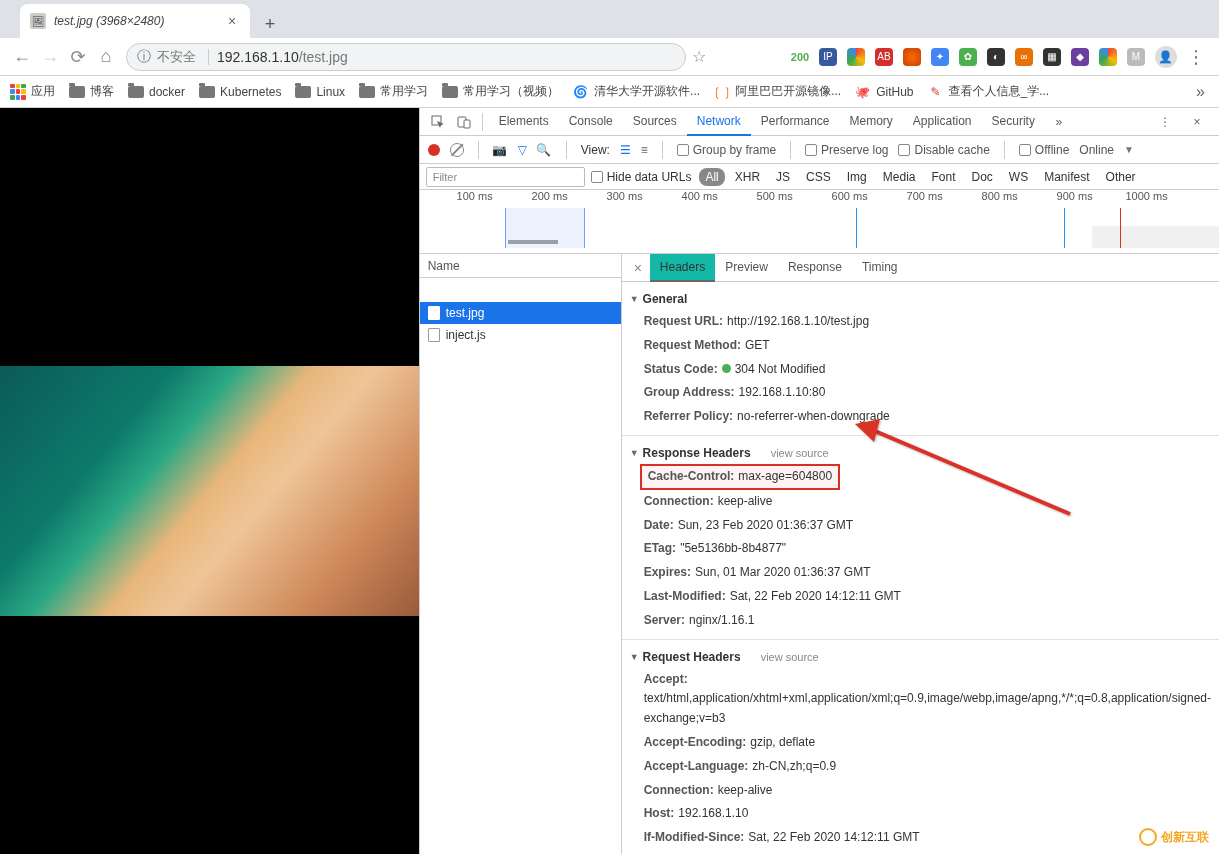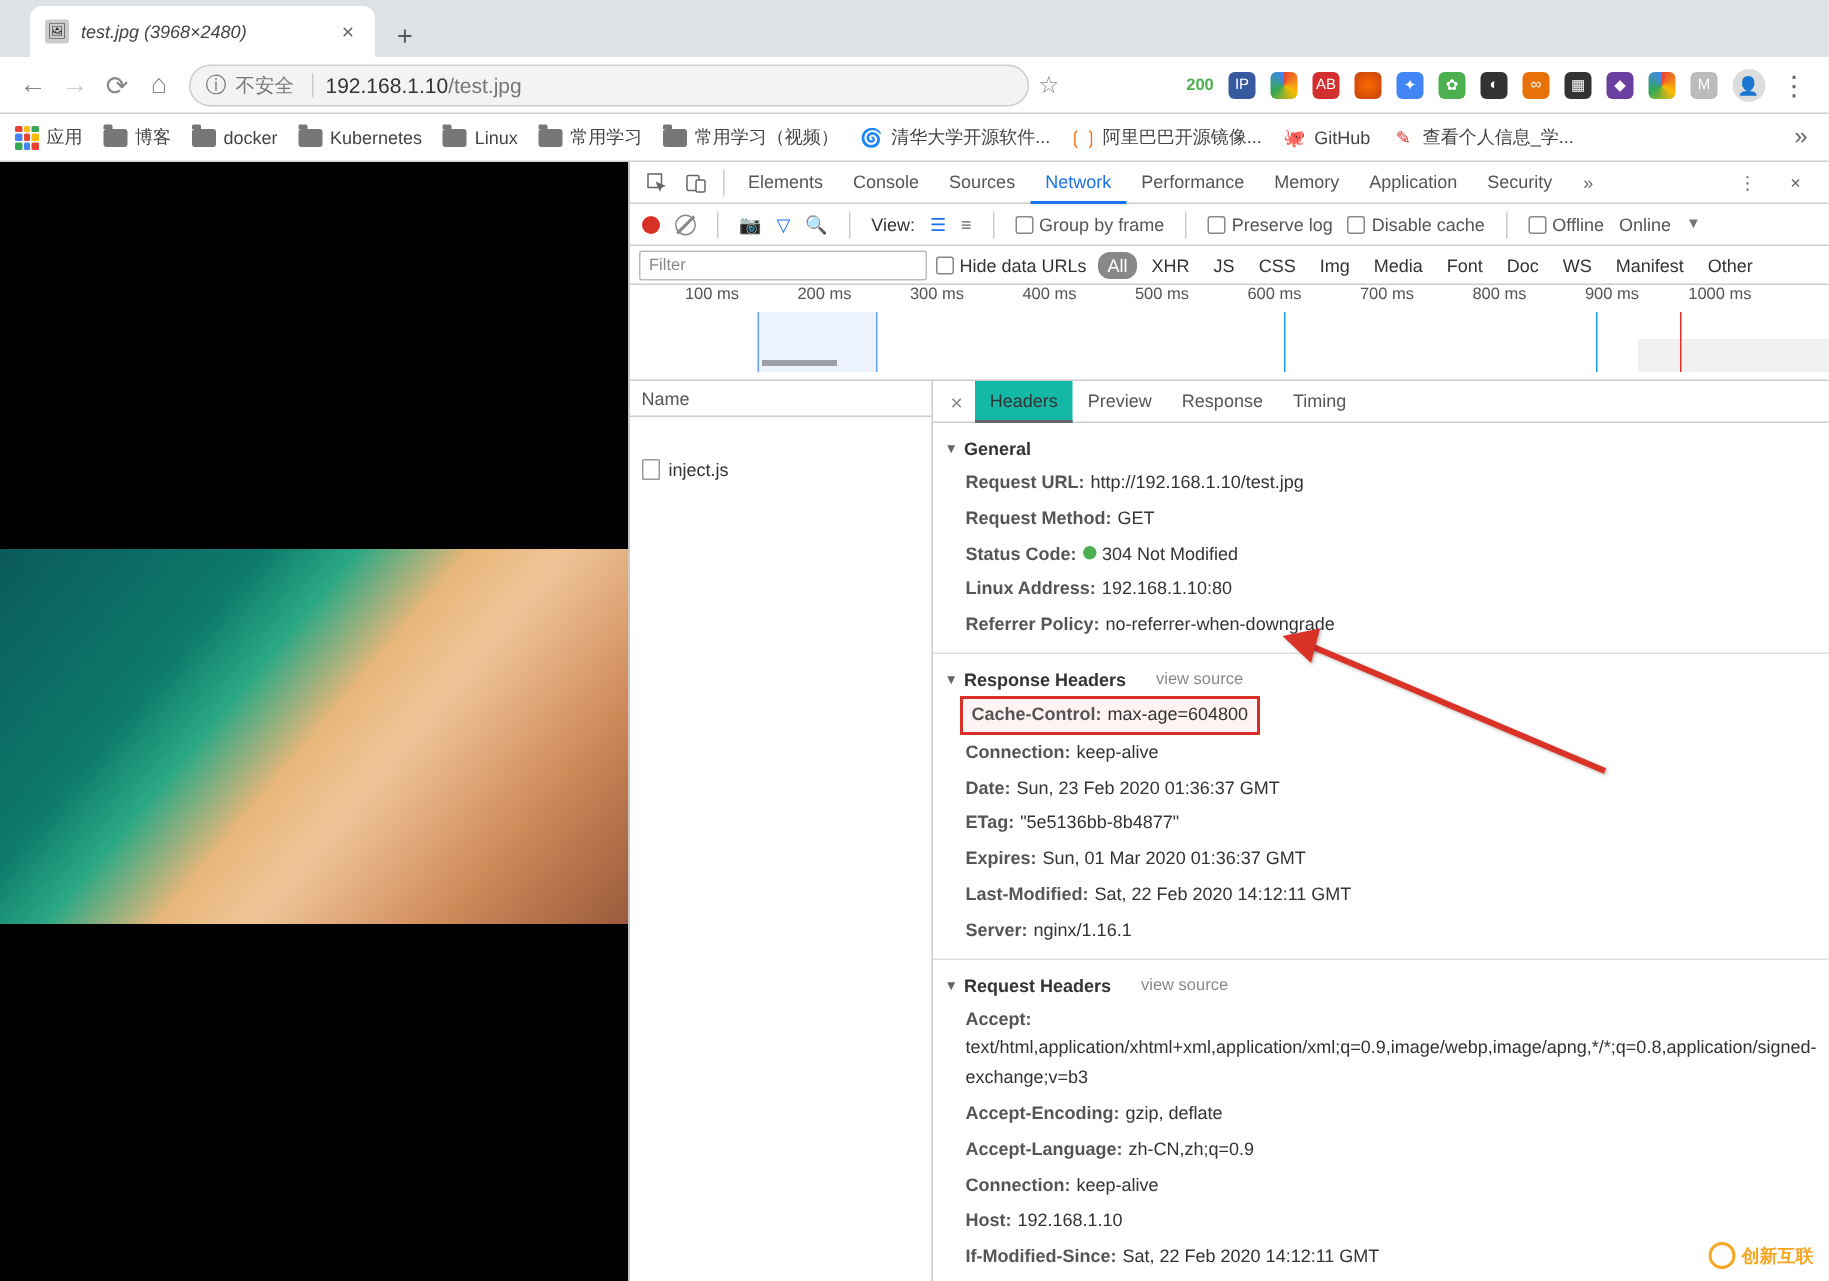--- a/index.html
+++ b/index.html
@@ -53,21 +53,21 @@
   
   .dt-toolbar { height:28px; display:flex; align-items:center; padding:0 8px; gap:10px; border-bottom:1px solid #ccc; font-size:12px; color:#555; }
   .rec-dot { width:12px; height:12px; border-radius:50%; background:#d93025; }
   .clear-icon { width:14px; height:14px; border:1.5px solid #888; border-radius:50%; position:relative; }
   .clear-icon::after { content:''; position:absolute; width:16px; height:1.5px; background:#888; transform:rotate(-45deg); top:5px; left:-2px; }
   .dt-toolbar .lbl { color:#333; }
   .checkbox-inline { display:flex; align-items:center; gap:4px; }
   .dt-caret { color:#777; font-size:10px; }
   
   .dt-filter { height:26px; display:flex; align-items:center; border-bottom:1px solid #ccc; font-size:12px; }
-  .filter-input { width:192px; height:20px; border:1px solid #bbb; border-radius:2px; padding:0 6px; font-size:11px; color:#888; background:#fff; display:flex; align-items:center; margin:0 6px; }
+  .filter-input { width:159px; height:20px; border:1px solid #bbb; border-radius:2px; padding:0 6px; font-size:11px; color:#888; background:#fff; display:flex; align-items:center; margin:0 6px; }
   .chip { padding:2px 6px; border-radius:8px; cursor:pointer; color:#333; }
   .chip.active { background:#888; color:#fff; }
   
   .dt-timeline { height:64px; border-bottom:1px solid #ccc; position:relative; background:#fff; }
   .dt-timeline .ticks { display:flex; height:18px; font-size:11px; color:#555; }
   .dt-timeline .ticks span { width:75px; text-align:right; padding-right:2px; }
   .dt-timeline .bar-area { height:40px; position:relative; }
   .dt-timeline .sel { position:absolute; top:0; bottom:0; left:85px; width:80px; background:rgba(100,160,255,0.12); border-left:1px solid #6aa0ff; border-right:1px solid #6aa0ff; }
   .dt-timeline .dash-blue { position:absolute; top:0; bottom:0; left:436px; width:1px; background:#2196f3; }
   .dt-timeline .dash-blue2 { position:absolute; top:0; bottom:0; left:644px; width:1px; background:#2196f3; }
@@ -322,20 +322,24 @@
         <div class="dash-blue"></div>
         <div class="dash-blue2"></div>
         <div class="dash-red"></div>
       </div>
     </div>
 
     <div class="dt-network-body">
       <div class="req-list">
         <div class="req-header">Name</div>
         <div id="req-rows">
+            <div class="req-row selected">
+              <span class="req-filetype"></span>
+              <span>test.jpg</span>
+            </div>
             <div class="req-row">
               <span class="req-filetype"></span>
               <span>inject.js</span>
             </div>
           </div>
       </div>
 
       <div class="detail-pane" style="position:relative">
         <div class="detail-tabs">
           <span class="close-x">×</span>
@@ -358,21 +362,21 @@
             </div>
           <div class="kv">
               <span class="k">Request Method:</span>
               <span class="v">GET</span>
             </div>
           <div class="kv">
               <span class="k">Status Code:</span>
               <span class="v"><span class="status-dot"></span><span>304 Not Modified</span></span>
             </div>
           <div class="kv">
-              <span class="k">Linux Address:</span>
+              <span class="k">Group Address:</span>
               <span class="v">192.168.1.10:80</span>
             </div>
           <div class="kv">
               <span class="k">Referrer Policy:</span>
               <span class="v">no-referrer-when-downgrade</span>
             </div>
         </div>
 
         <div class="section">
           <div class="section-title">

